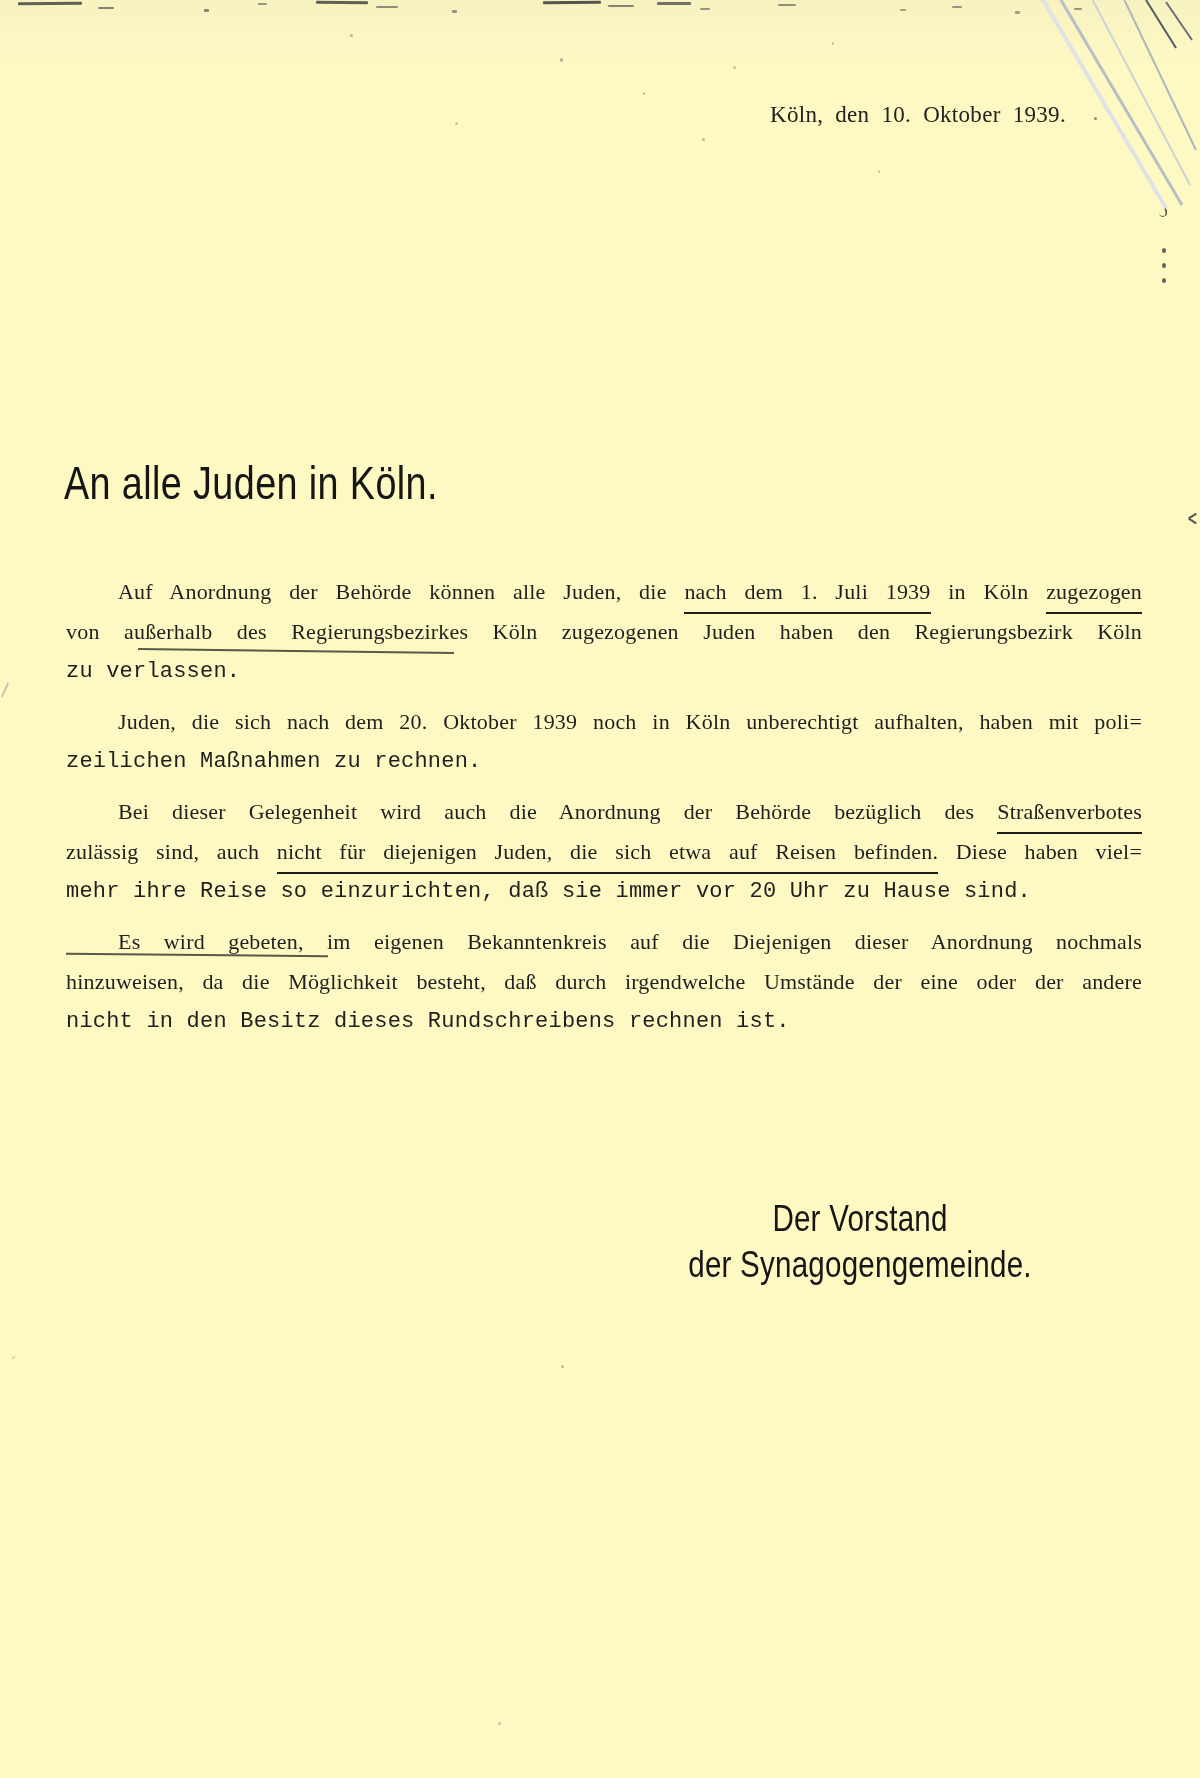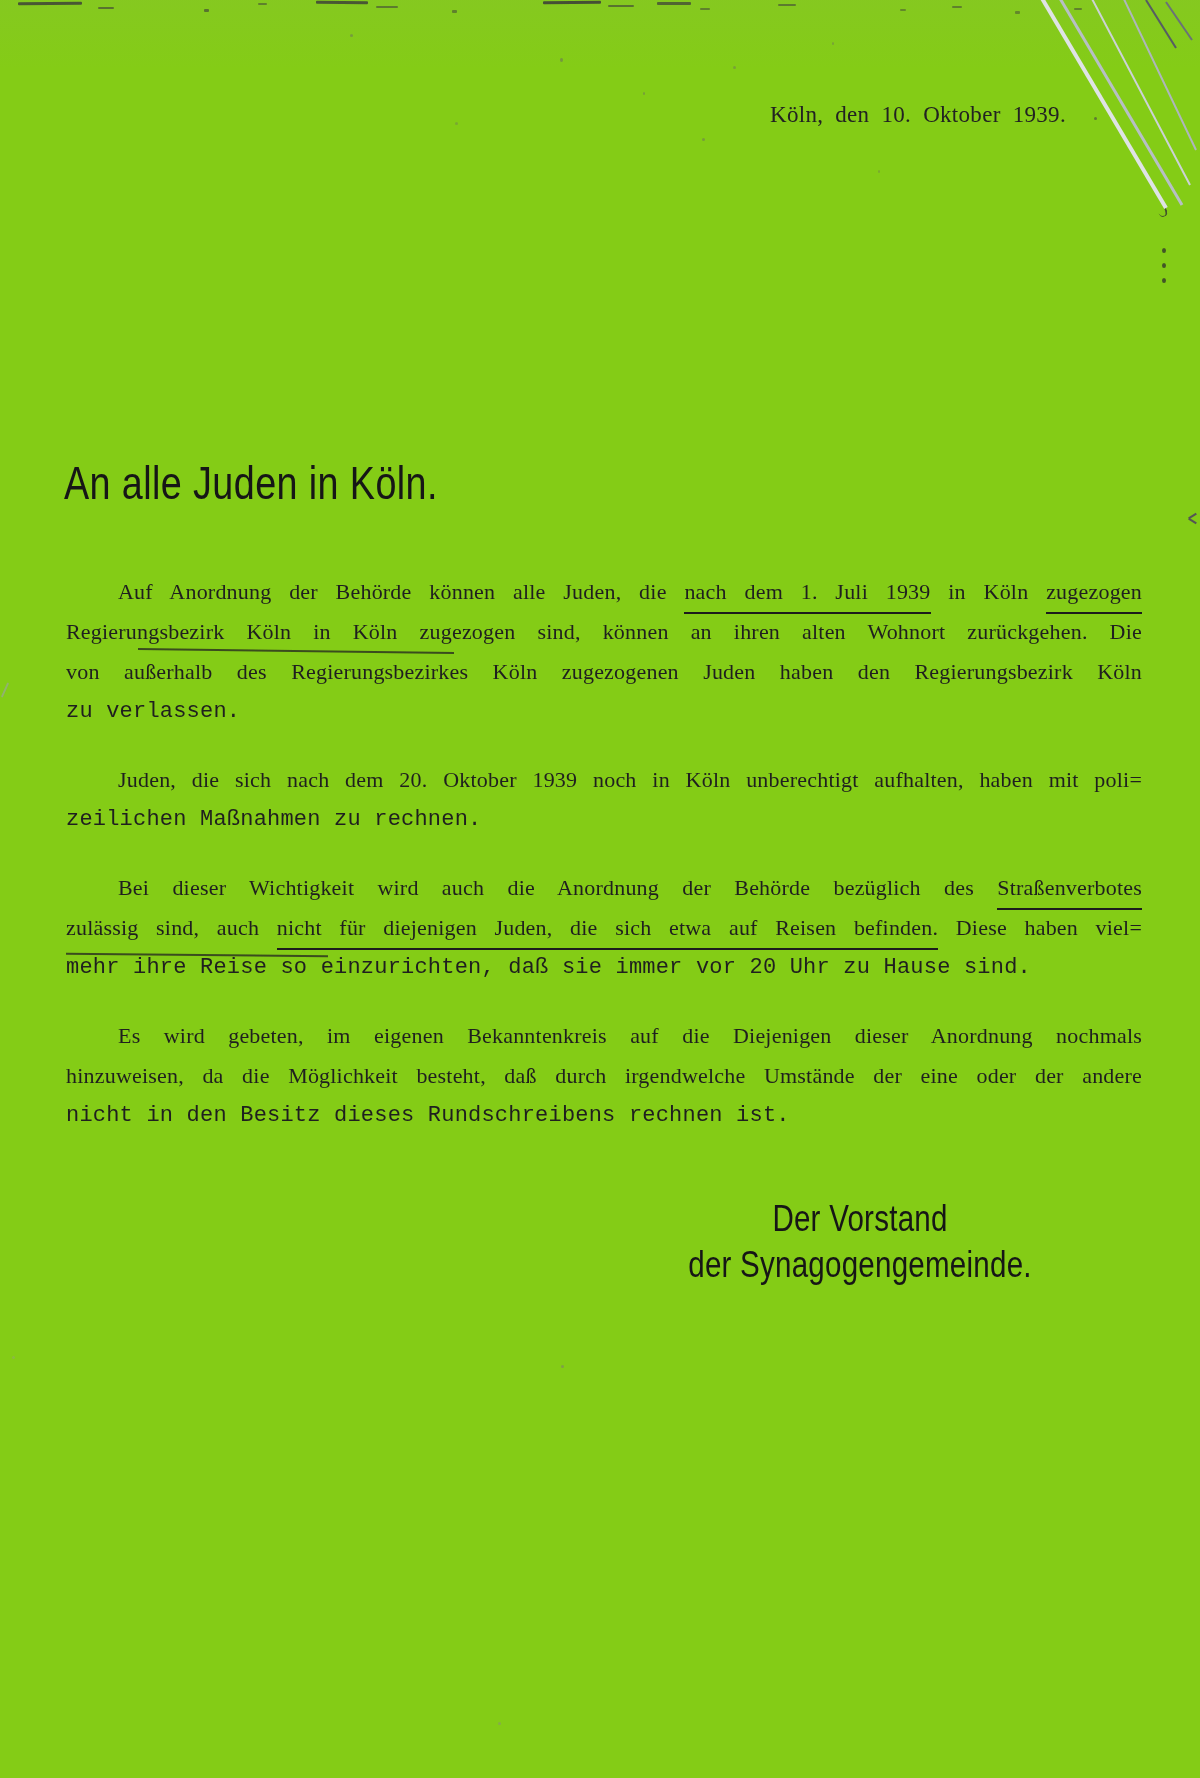--- a/index.html
+++ b/index.html
@@ -1,19 +1,19 @@
 <!DOCTYPE html>
 <html><head>
 <meta charset="utf-8">
 <style>
   html,body{margin:0;padding:0;background:#ffffff;}
   .page{
     position:relative;
     width:1200px;height:1778px;
-    background:#84cc16;
+    background:#fef9c3;
     overflow:hidden;
     font-family:"Liberation Serif", serif;
     color:#1e1e1e;
   }
   .page::before{
     content:"";position:absolute;left:0;top:0;right:0;height:70px;
     background:linear-gradient(180deg, rgba(150,155,160,0.07), rgba(150,155,160,0) 100%);
     pointer-events:none;
   }
   .dateline{
@@ -33,21 +33,21 @@
     font-size:22px;letter-spacing:0.2px;color:#1f1f1f;
   }
   .t-line{
     text-align:justify;
     text-align-last:justify;
     height:40px;line-height:40px;
     white-space:nowrap;
   }
   .t-line.last{text-align:left;text-align-last:left;font-family:Liberation Mono, monospace;}
   .t-line.indent{text-indent:52px;}
-  .t-line.pgap{margin-top:28px;}
+  .t-line.pgap{margin-top:10px;}
   .u{
     border-bottom:2px solid #1c1c1c;
     padding-bottom:8px;
   }
   .signature{
     position:absolute;left:600px;top:1196px;width:520px;
     text-align:center;
     font-family:"Liberation Sans", sans-serif;
     font-size:36px;font-weight:400;color:#161616;
     line-height:46px;letter-spacing:0.3px;
@@ -73,26 +73,25 @@
 <body>
 
 <div class="page">
 
   <div class="dateline">Köln, den 10. Oktober 1939.</div>
 
   <div class="doc-title">An alle Juden in Köln.</div>
 
   <div class="body-text">
     <div class="t-line indent"><span>Auf Anordnung der Behörde können alle Juden, die </span><span class="u">nach dem 1. Juli 1939</span><span> in Köln </span><span class="u">zugezogen</span></div>
-    <div class="t-line"><span>Regierungsbezirk Köln in Köln zugezogen sind, können an ihren alten Wohnort zurückgehen. Die</span></div>
     <div class="t-line"><span>von außerhalb des Regierungsbezirkes Köln zugezogenen Juden haben den Regierungsbezirk Köln</span></div>
     <div class="t-line last"><span>zu verlassen.</span></div>
     <div class="t-line indent pgap"><span>Juden, die sich nach dem 20. Oktober 1939 noch in Köln unberechtigt aufhalten, haben mit poli=</span></div>
     <div class="t-line last"><span>zeilichen Maßnahmen zu rechnen.</span></div>
-    <div class="t-line indent pgap"><span>Bei dieser Wichtigkeit wird auch die Anordnung der Behörde bezüglich des </span><span class="u">Straßenverbotes</span></div>
+    <div class="t-line indent pgap"><span>Bei dieser Gelegenheit wird auch die Anordnung der Behörde bezüglich des </span><span class="u">Straßenverbotes</span></div>
     <div class="t-line"><span>zulässig sind, auch </span><span class="u">nicht für diejenigen Juden, die sich etwa auf Reisen befinden.</span><span> Diese haben viel=</span></div>
     <div class="t-line last"><span>mehr ihre Reise so einzurichten, daß sie immer vor 20 Uhr zu Hause sind.</span></div>
     <div class="t-line indent pgap"><span>Es wird gebeten, im eigenen Bekanntenkreis auf die Diejenigen dieser Anordnung nochmals</span></div>
     <div class="t-line"><span>hinzuweisen, da die Möglichkeit besteht, daß durch irgendwelche Umstände der eine oder der andere</span></div>
     <div class="t-line last"><span>nicht in den Besitz dieses Rundschreibens rechnen ist.</span></div>
   </div>
 
   <div class="signature">
     <div>Der Vorstand</div>
     <div>der Synagogengemeinde.</div>

